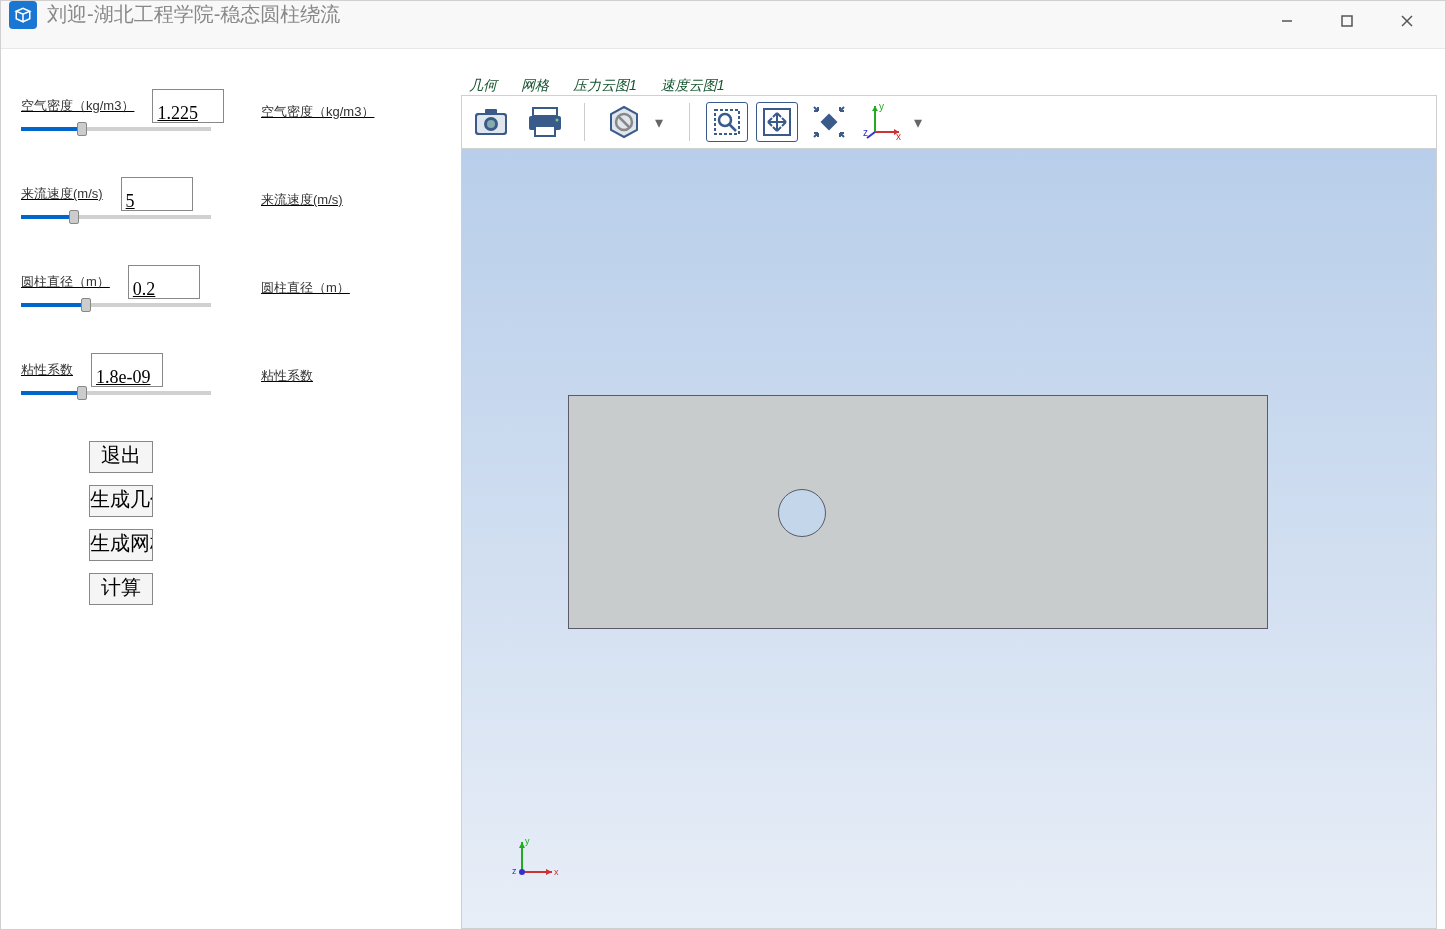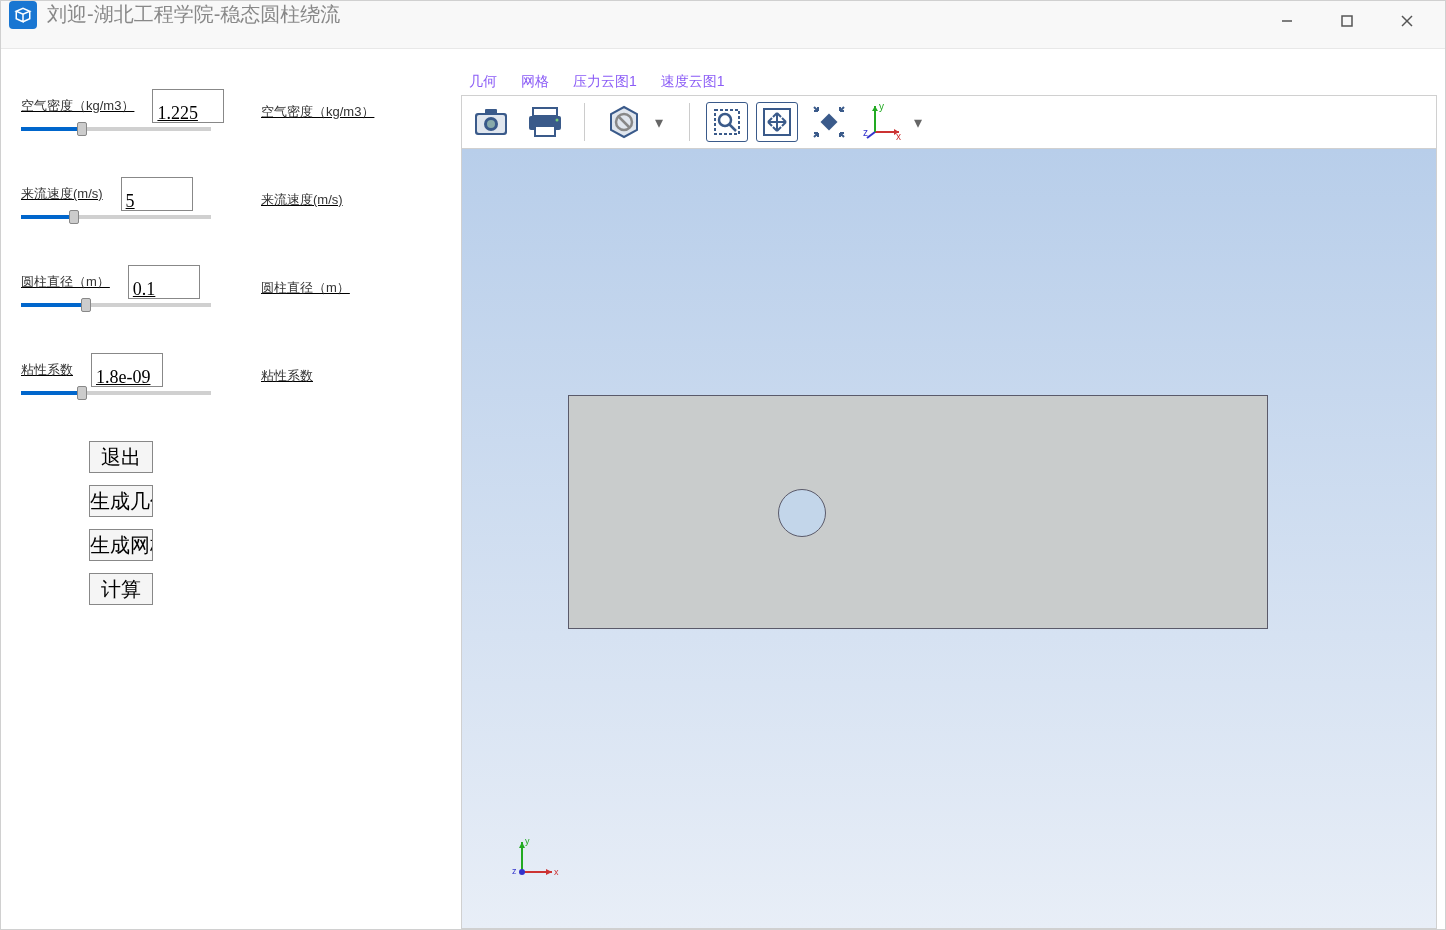--- a/index.html
+++ b/index.html
@@ -123,43 +123,44 @@
       flex-direction: column;
       align-items: center;
       gap: 12px;
       margin-left: 60px;
       width: 80px;
     }
     .action-btn {
       width: 64px; height: 32px;
       background: #f5f5f5;
       border: 1px solid #888;
-      font-family: Liberation Sans, sans-serif;
+      font-family: Liberation Mono, monospace;
       font-size: 20px;
       overflow: hidden;
       white-space: nowrap;
       line-height: 30px;
     }
     
     .right-panel {
       flex: 1;
       display: flex;
       flex-direction: column;
       padding-top: 24px;
       padding-right: 8px;
     }
     
     .tabs {
       display: flex;
       gap: 24px;
       padding-left: 8px;
       font-size: 14px;
-      color: #8b5cf6;
+      color: #14532d;
       height: 22px;
-      align-items: flex-start;
+      align-items: flex-end;
+      font-style: italic;
     }
     .tab { cursor: pointer; }
     
     .toolbar {
       height: 54px;
       background: #fff;
       border: 1px solid #d0d0d0;
       display: flex;
       align-items: center;
       padding: 0 6px;
@@ -268,21 +269,21 @@
             <div class="slider-thumb" style="left:calc(28% - 5px)"></div>
           </div>
         </div>
         <span class="param-right-label">来流速度(m/s)</span>
       </div>
 
       <div class="param-row">
         <div class="param-left">
           <div class="param-left-top">
             <span class="param-label">圆柱直径（m）</span>
-            <div class="param-input">0.1</div>
+            <div class="param-input">0.2</div>
           </div>
           <div class="slider-track">
             <div class="slider-fill" style="width:34%"></div>
               <div class="slider-rest" style="width:66%"></div>
             <div class="slider-thumb" style="left:calc(34% - 5px)"></div>
           </div>
         </div>
         <span class="param-right-label">圆柱直径（m）</span>
       </div>
 

